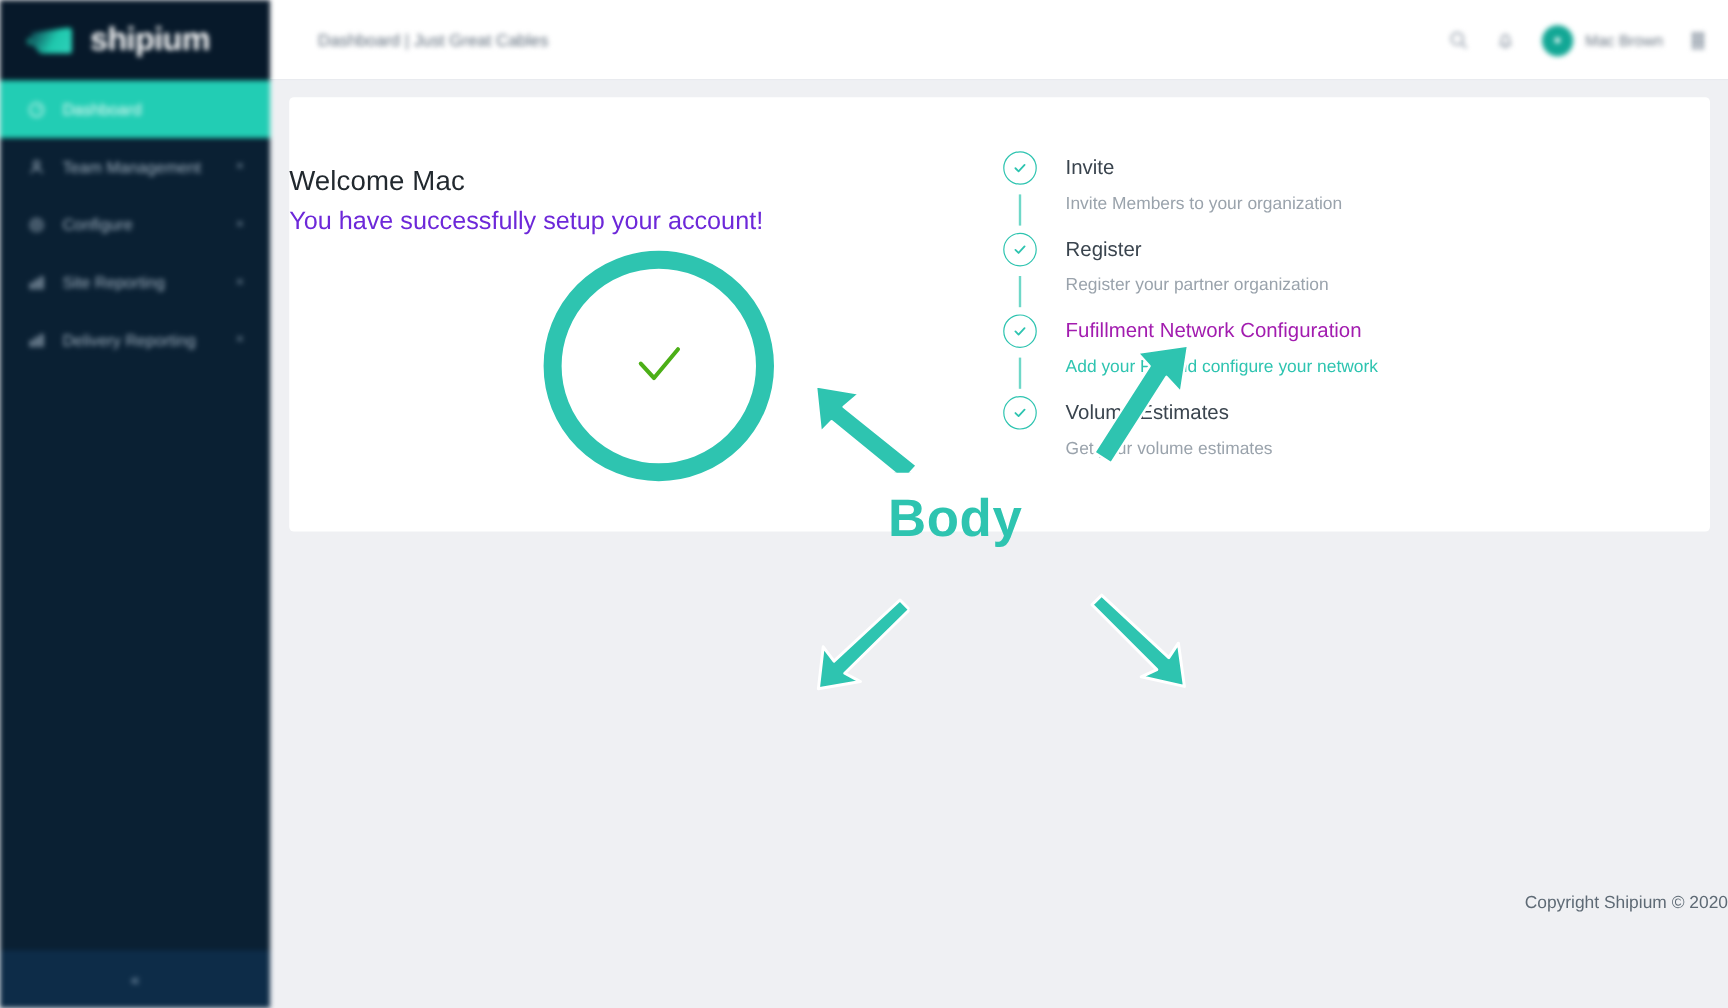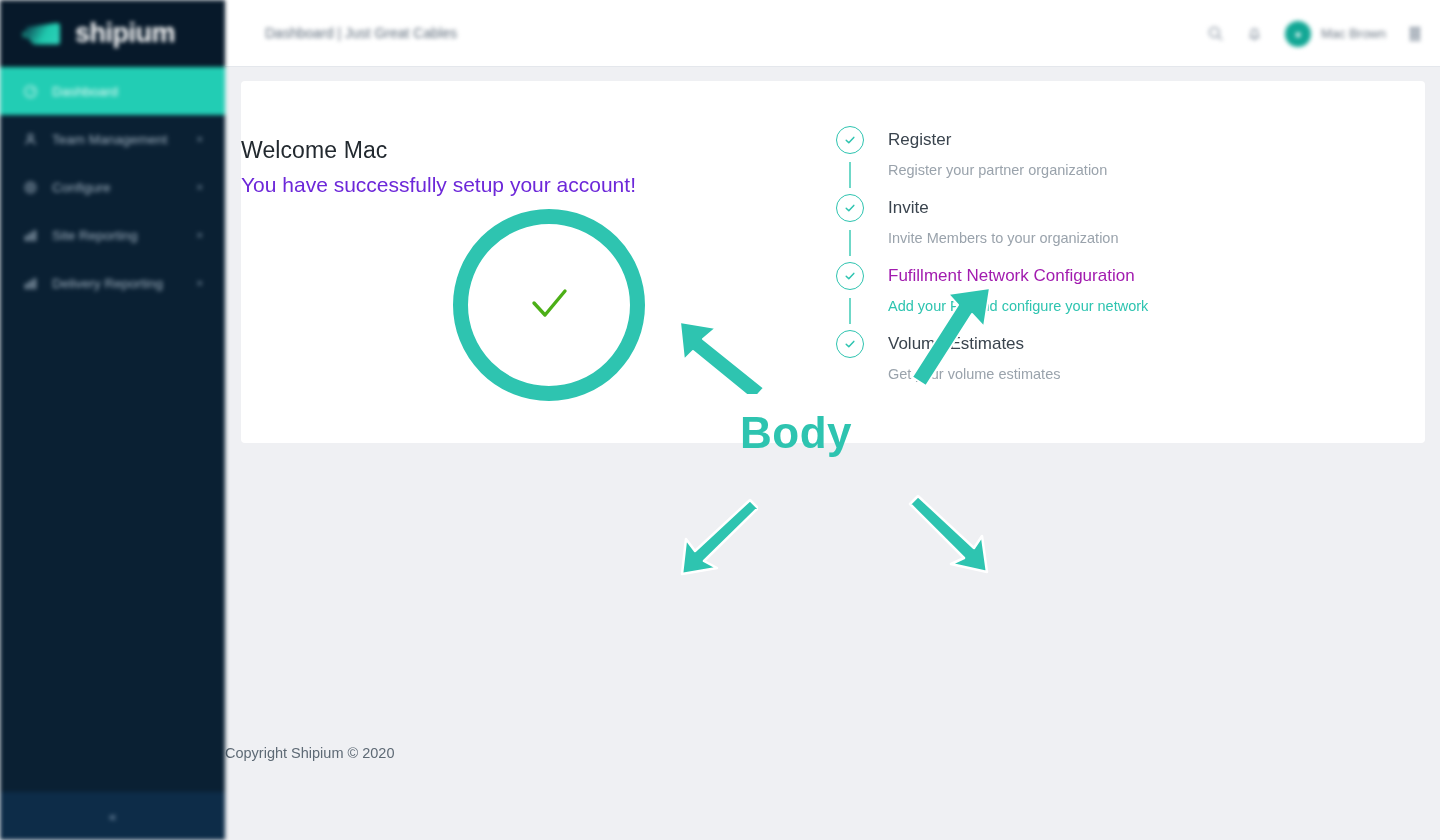--- a/index.html
+++ b/index.html
@@ -264,21 +264,21 @@
     color: #2ec4b0;
     letter-spacing: 0.5px;
     z-index: 9;
   }
 
   
   #footer {
     position: absolute;
     left: 225px; top: 745px;
     width: 1215px;
-    text-align: left;
+    text-align: right;
     font-size: 14.5px;
     color: #5e6a75;
   }
 </style>
 </head>
 <body>
 
 <div id="app">
 
   <aside id="sidebar">
@@ -414,35 +414,35 @@
 
       <div class="cl-item">
         <span class="cl-bullet">
           <span class="cl-circle">
             <svg viewBox="0 0 14 14" fill="none" stroke="#2ec4b0" stroke-width="1.5" stroke-linecap="round" stroke-linejoin="round">
               <path d="M3.2 7.2 L5.8 9.8 L10.8 4.4"></path>
             </svg>
           </span>
         </span>
         <span class="cl-connector"></span>
-        <div class="cl-title">Register</div>
-        <div class="cl-desc">Register your partner organization</div>
+        <div class="cl-title">Invite</div>
+        <div class="cl-desc">Invite Members to your organization</div>
       </div>
 
       <div class="cl-item">
         <span class="cl-bullet">
           <span class="cl-circle">
             <svg viewBox="0 0 14 14" fill="none" stroke="#2ec4b0" stroke-width="1.5" stroke-linecap="round" stroke-linejoin="round">
               <path d="M3.2 7.2 L5.8 9.8 L10.8 4.4"></path>
             </svg>
           </span>
         </span>
         <span class="cl-connector"></span>
-        <div class="cl-title">Invite</div>
-        <div class="cl-desc">Invite Members to your organization</div>
+        <div class="cl-title">Register</div>
+        <div class="cl-desc">Register your partner organization</div>
       </div>
 
       <div class="cl-item highlight">
         <span class="cl-bullet">
           <span class="cl-circle">
             <svg viewBox="0 0 14 14" fill="none" stroke="#2ec4b0" stroke-width="1.5" stroke-linecap="round" stroke-linejoin="round">
               <path d="M3.2 7.2 L5.8 9.8 L10.8 4.4"></path>
             </svg>
           </span>
         </span>

